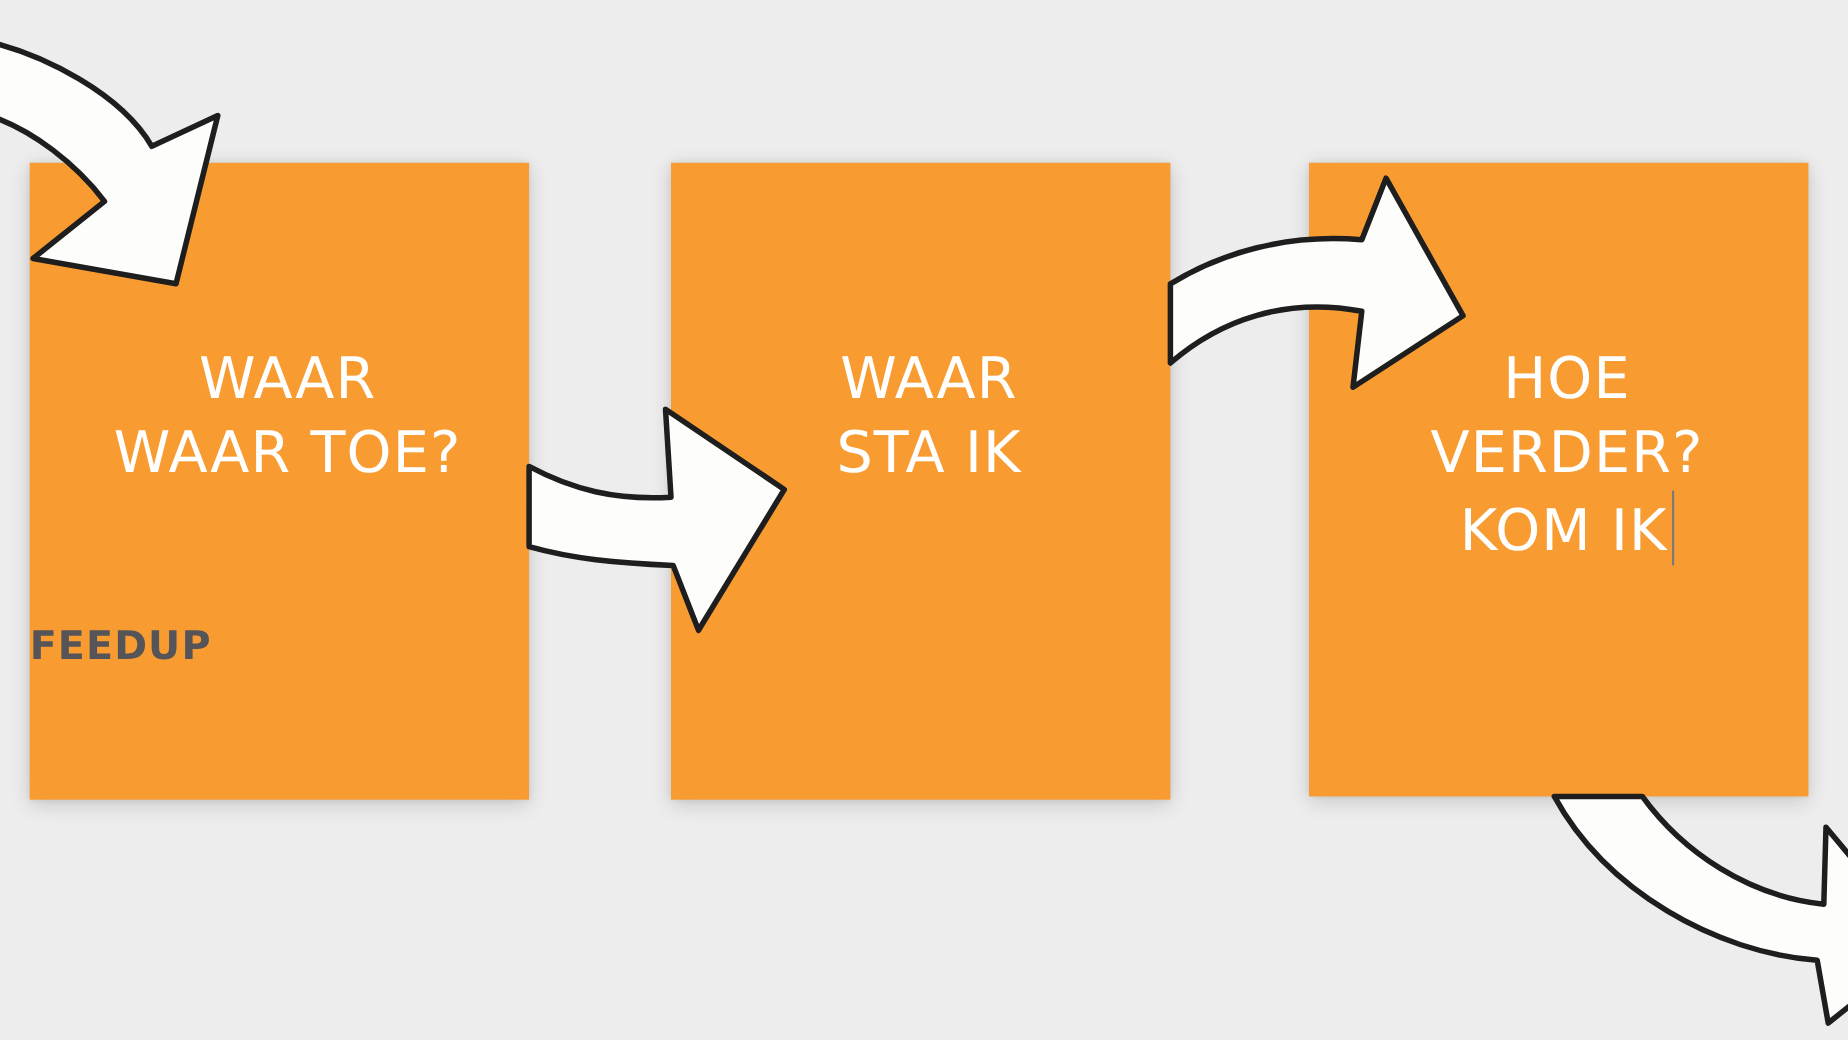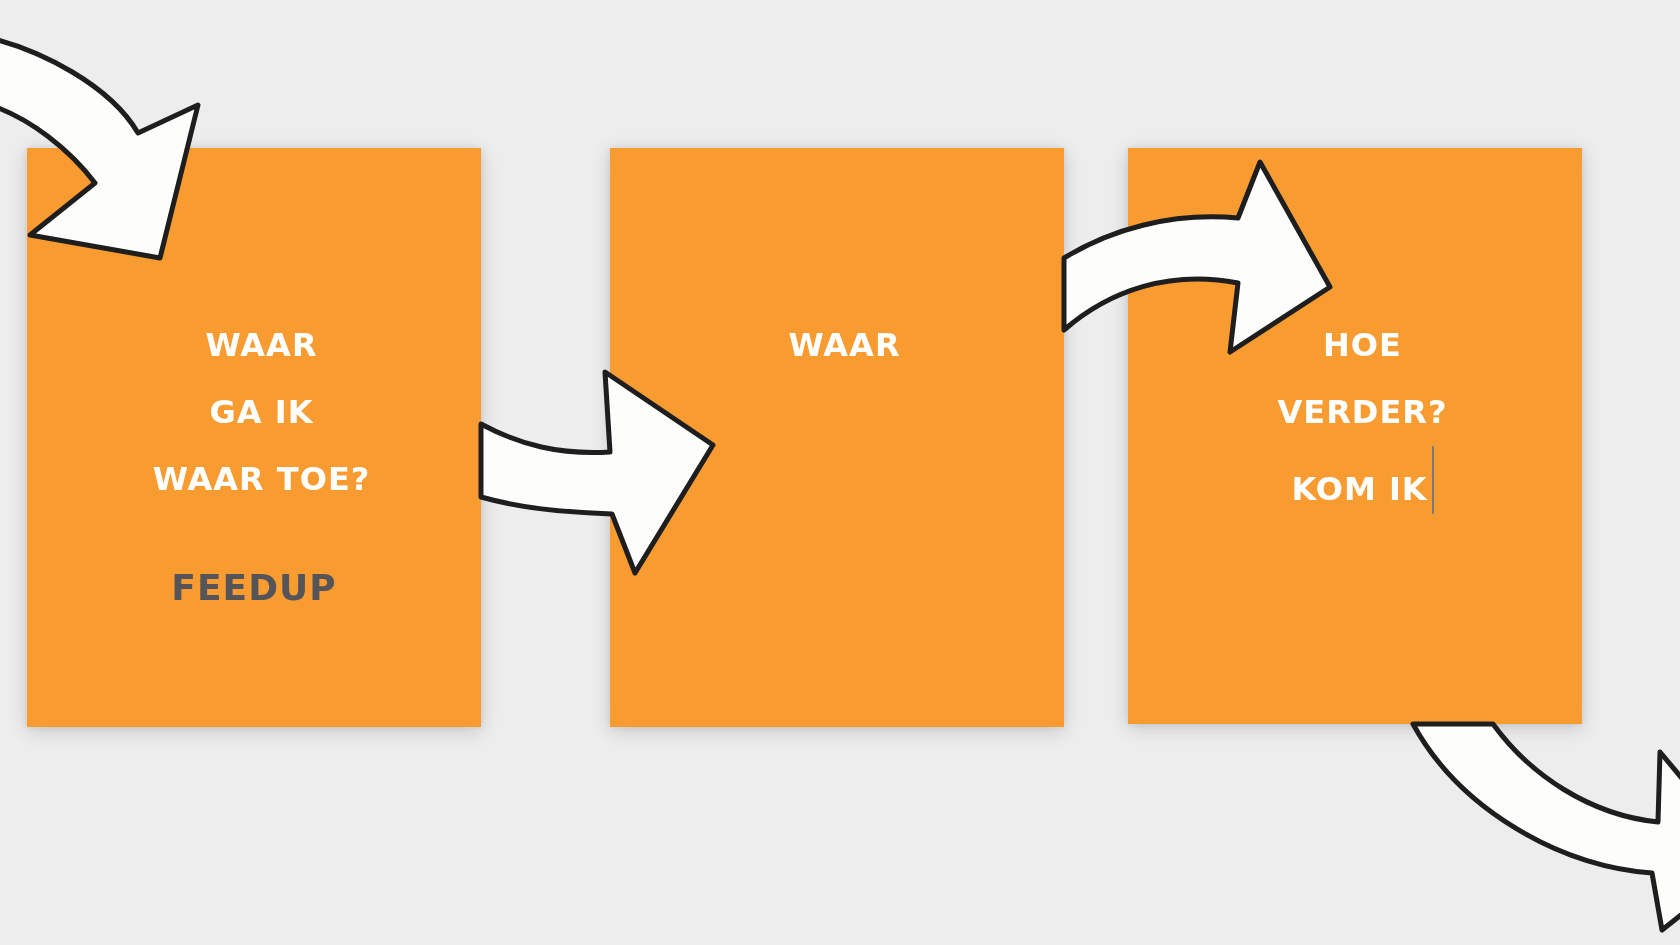--- a/index.html
+++ b/index.html
@@ -23,51 +23,51 @@
     .card {
       position: absolute;
       top: 148px;
       width: 454px;
       height: 579px;
       background: #f89c32;
       box-shadow: 0 4px 18px rgba(0,0,0,0.16), 0 0 6px rgba(0,0,0,0.08);
     }
     .card-1 { left: 27px; }
     .card-2 { left: 610px; }
-    .card-3 { left: 1128px; height: 576px; }
+    .card-3 { left: 1190px; height: 576px; }
 
     .question {
       position: absolute;
       left: 0; right: 0;
       top: 164px;
       text-align: center;
       color: #ffffff;
-      font-weight: bold;
-      font-size: 32px;
+      font-weight: normal;
+      font-size: 52px;
       line-height: 67px;
       letter-spacing: 1px;
       padding-left: 15px;
     }
     .question .line {
       display: block;
       white-space: nowrap;
     }
     .caret {
       display: inline-block;
       width: 2px;
       height: 68px;
       background: #7a7a7a;
       vertical-align: -14px;
       margin-left: 4px;
     }
     .label {
       position: absolute;
       left: 0; right: 0;
       top: 418px;
-      text-align: center;
+      text-align: left;
       color: #555459;
       font-weight: bold;
       font-size: 36px;
       line-height: 44px;
       letter-spacing: 1px;
     }
     svg.arrows {
       position: absolute;
       left: 0; top: 0;
       width: 1680px;
@@ -86,29 +86,29 @@
     .arrow-layer { z-index: 2; }
   </style>
 </head>
 <body>
 
 <div class="stage">
 
   <div class="card card-1">
     <div class="question">
       <span class="line">WAAR</span>
-      <span class="line">GA IK</span>
       <span class="line">WAAR TOE?</span>
     </div>
     <div class="label">FEEDUP</div>
   </div>
 
   <div class="card card-2">
     <div class="question">
       <span class="line">WAAR</span>
+      <span class="line">STA IK</span>
     </div>
   </div>
 
   <div class="card card-3">
     <div class="question">
       <span class="line">HOE</span>
       <span class="line">VERDER?</span>
       <span class="line"><span>KOM IK</span><span class="caret"></span></span>
     </div>
   </div>

